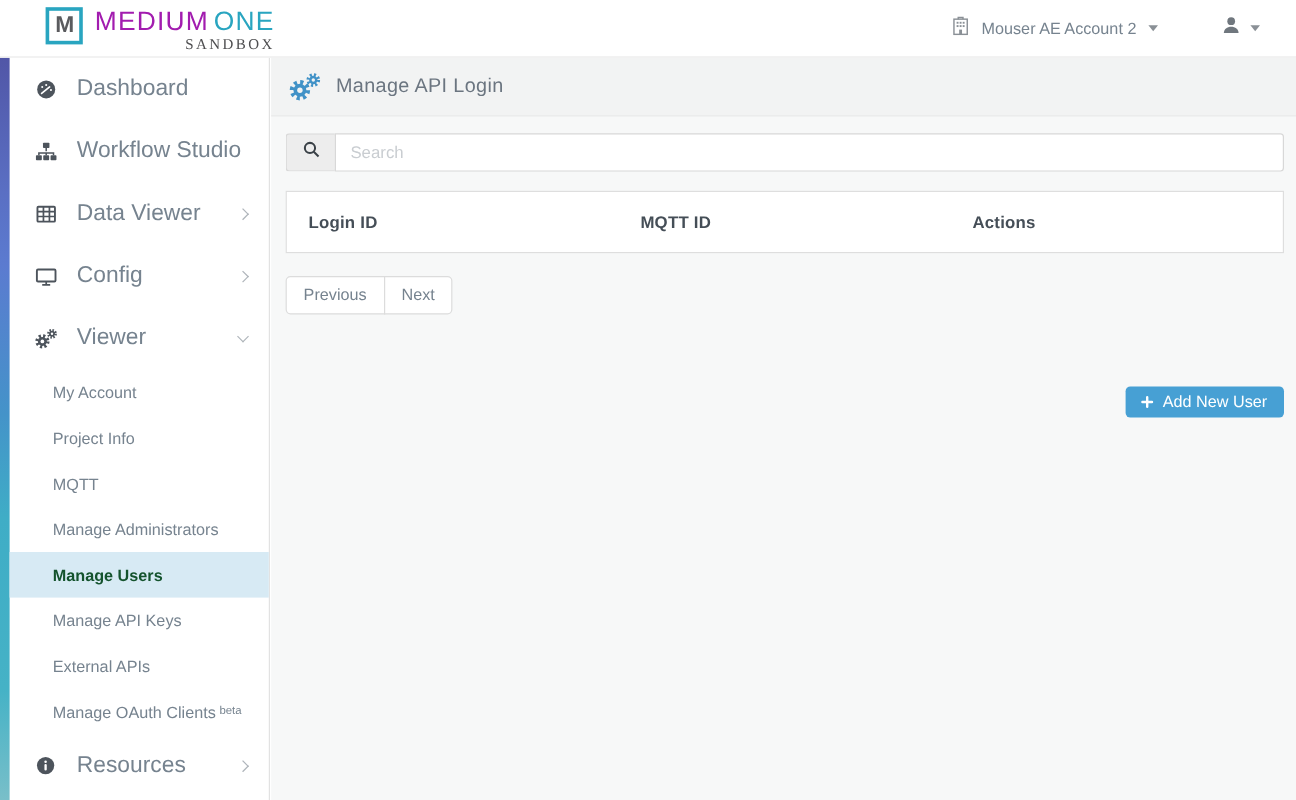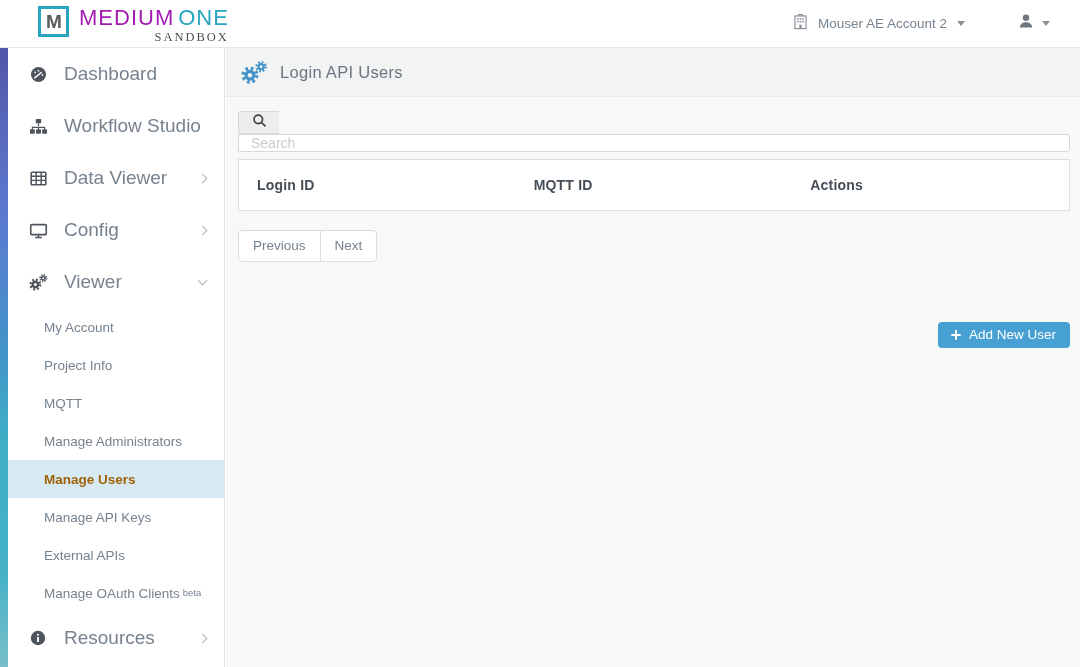--- a/index.html
+++ b/index.html
@@ -60,39 +60,39 @@
     width:7px; height:7px; border-top:1.5px solid #aeb4ba; border-right:1.5px solid #aeb4ba;
     display:inline-block;
   }
   .chev-right { transform:rotate(45deg); }
   .chev-down { transform:rotate(135deg); margin-top:-3px; }
   .subnav-item {
     height:38px; display:flex; align-items:center; padding-left:36px;
     font-size:13.5px; color:#76838f; cursor:pointer;
   }
   .subnav-item.active {
-    background:#d7eaf4; color:#a16207; font-weight:bold;
+    background:#d7eaf4; color:#14532d; font-weight:bold;
   }
   .beta-badge { font-size:9.5px; color:#76838f; vertical-align:super; margin-left:3px; line-height:0; }
 
   
   .main {
     position:absolute; top:48px; left:226px; right:0; bottom:0;
     background:#f7f8f8;
   }
   .titlebar {
     height:49px; background:#f2f3f3; border-bottom:1px solid #e9eaea;
     display:flex; align-items:center; padding-left:14px;
   }
   .title-icon { margin-right:13px; display:flex; }
   .page-title { font-size:16.5px; color:#6b7580; letter-spacing:0.3px; }
 
   .content { padding:14px 10px 0 12px; }
 
-  .search-group { display:flex; height:32px; margin-bottom:16px;flex-direction:column; }
+  .search-group { display:flex; height:32px; margin-bottom:16px; }
   .search-addon {
     width:41px; background:#ededed; border:1px solid #d8d8d8; border-right:none;
     border-radius:3px 0 0 3px; display:flex; align-items:center; justify-content:center;
     cursor:pointer;
   }
   .search-input {
     flex:1; border:1px solid #d8d8d8; border-radius:0 3px 3px 0; background:#ffffff;
     padding:0 12px; font-size:14px; color:#555a60; outline:none;
     font-family:"Liberation Sans","DejaVu Sans",sans-serif;
   }
@@ -279,21 +279,21 @@
     <span class="title-icon">
       <svg width="27" height="25" viewBox="0 0 30 28">
         <circle cx="11" cy="17" r="7" fill="none" stroke="#4192c7" stroke-width="5" stroke-dasharray="2.75 2.75"></circle>
         <circle cx="11" cy="17" r="6" fill="#4192c7"></circle>
         <circle cx="11" cy="17" r="2.5" fill="#f2f3f3"></circle>
         <circle cx="23.5" cy="7.5" r="4.6" fill="none" stroke="#4192c7" stroke-width="3.6" stroke-dasharray="1.8 1.81"></circle>
         <circle cx="23.5" cy="7.5" r="3.9" fill="#4192c7"></circle>
         <circle cx="23.5" cy="7.5" r="1.6" fill="#f2f3f3"></circle>
       </svg>
     </span>
-    <span class="page-title">Login API Users</span>
+    <span class="page-title">Manage API Login</span>
   </div>
 
   <div class="content">
 
     <div class="search-group">
       <div class="search-addon">
         <span>
           <svg width="17" height="17" viewBox="0 0 24 24" fill="none" stroke="#3a4147" stroke-width="2.4">
             <circle cx="10.3" cy="10.3" r="6"></circle>
             <path d="M14.8 14.8l5.6 5.6"></path>

